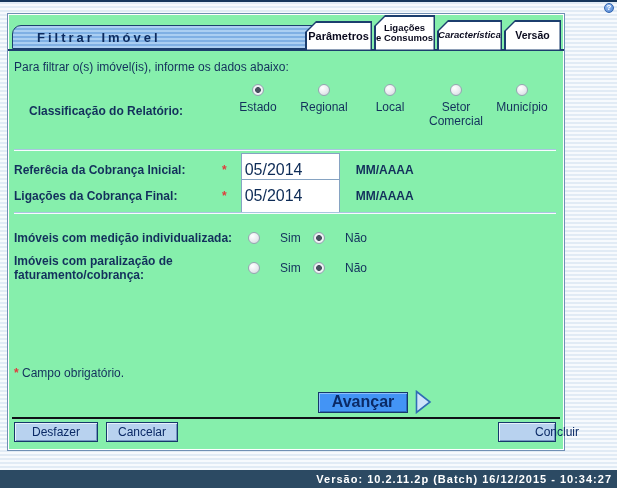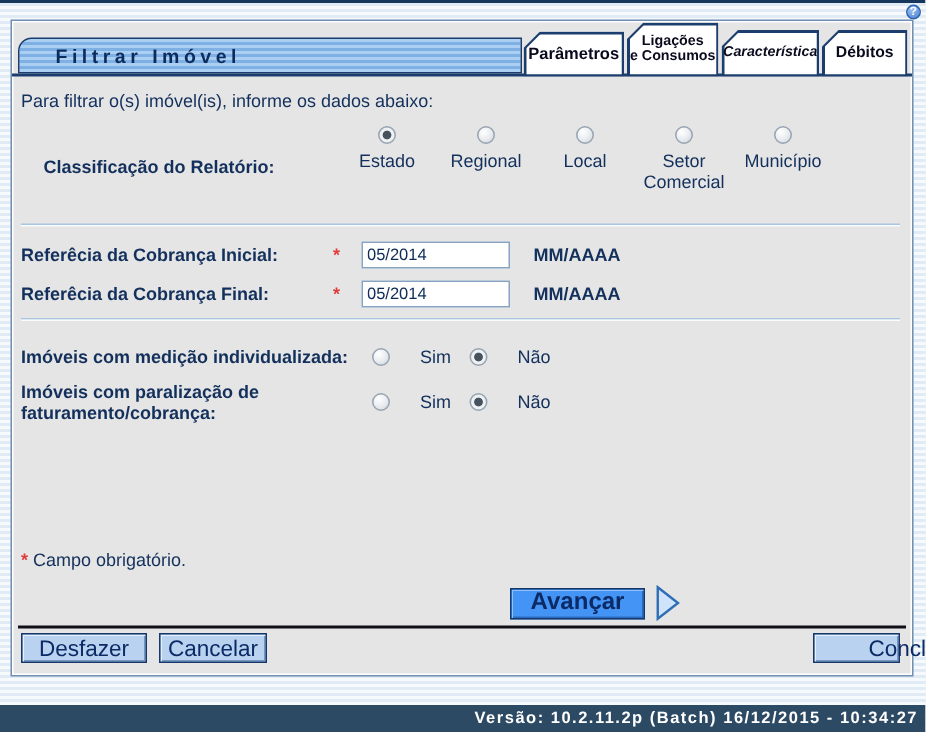--- a/index.html
+++ b/index.html
@@ -20,22 +20,22 @@
     font-size:10px; color:#3d3d3d;
   }
   .help-icon {
     width:10px; height:10px; border-radius:50%;
     background: radial-gradient(circle at 35% 30%, #9ec2f0, #4a7fd0);
     border:1px solid #2f64b0; color:#fff; font-size:8px; font-weight:bold;
     display:flex; align-items:center; justify-content:center; line-height:1;
   }
   
   .panel {
-    position:absolute; left:7px; top:13px; width:602px; height:438px;
-    background:#e5e5e5;
+    position:absolute; left:7px; top:13px; width:558px; height:438px;
+    background:#86efac;
     border:1px solid #6f8fb4;
     box-shadow: inset 1px 1px 0 #ffffff, inset -1px -1px 0 #ffffff;
   }
   .panel-header { position:absolute; top:0; left:0; right:0; height:37px; border-bottom:2px solid #1c3e6e; }
   .title-bar {
     position:absolute; left:4px; top:11px; width:336px; height:24px;
     background: repeating-linear-gradient(180deg, #abcff2 0 2px, #7fb0e4 2px 4px);
     border:1px solid #1c3e6e; border-radius:9px 0 0 0;
     display:flex; align-items:center; padding-left:24px;
     font-size:13px; font-weight:bold; letter-spacing:3px; color:#0c2b5e;
@@ -77,21 +77,21 @@
   .sep1 { top:135px; }
   .sep2 { top:198px; }
   .s-ref1 { top:145px; }
   .s-ref2 { top:171px; }
   .ref-row { display:flex; align-items:center; height:22px; }
   .ref-row .row-label { flex:0 0 222px; }
   .req-star { color:#e03c3c; font-weight:bold; font-size:12px; }
   .ref-row .req-star { margin-left:-14px; margin-right:14px; }
   .txt {
     width:99px; height:18px; border:1px solid #86a3c2; background:#fff;
-    font-family:"Liberation Sans",sans-serif; font-size:11px; color:#0d2b56; padding:0 3px;
+    font-family:"Liberation Sans",sans-serif; font-size:16px; color:#0d2b56; padding:16px 3px;
   }
   .fmt-hint { font-size:12px; font-weight:bold; margin-left:16px; }
   .yn-row { display:flex; align-items:center; }
   .yn-row .row-label { flex:0 0 234px; }
   .s-met { top:212px; height:24px; }
   .s-par { top:240px; }
   .yn-opt { display:flex; align-items:center; gap:20px; font-size:12px; }
   .yn-opt.first { width:65px; }
   .s-note { top:352px; font-size:12px; }
   .s-advance { top:376px; display:flex; align-items:center; justify-content:center; padding-left:180px; gap:7px; }
@@ -99,21 +99,21 @@
     width:90px; height:21px; background:#4394f5; color:#0b2a66;
     border:1px solid #16386b; font-family:"Liberation Sans",sans-serif;
     font-size:16px; font-weight:bold; cursor:pointer;
     box-shadow: inset 1px 1px 0 #8fc0fa, inset -1px -1px 0 #2a6ac2;
   }
   .advance-arrow { display:block; }
   .darkline { top:403px; left:4px; right:4px; border-top:2px solid #101018; position:absolute; }
   .s-buttons { top:408px; display:flex; align-items:center; }
   .btn {
     height:20px; background:#b8d2ef; color:#0b2a66;
-    border:1px solid #16386b; font-family:"Liberation Sans",sans-serif; font-size:15px;
+    border:1px solid #16386b; font-family:"Liberation Sans",sans-serif; font-size:12px;
     cursor:pointer;
     box-shadow: inset 1px 1px 0 #e7f1fb, inset -1px -1px 0 #7397c2;
   }
   .btn-undo { width:84px; }
   .btn-cancel { width:72px; margin-left:8px; }
   .btn-finish { width:58px; margin-left:auto;padding-left:36px; }
   .footer {
     position:absolute; left:0; right:0; bottom:0; height:18px;
     background:#2c4a63; color:#ffffff;
     display:flex; align-items:center; justify-content:flex-end; padding-right:5px;
@@ -144,21 +144,21 @@
           <span>e Consumos</span>
         </div>
       </div>
       <div class="tab tab-caracteristica">
         <div class="tab-inner">
             <span>Característica</span>
           </div>
       </div>
       <div class="tab tab-debitos">
         <div class="tab-inner">
-            <span>Débitos</span>
+            <span>Versão</span>
           </div>
       </div>
     </div>
   </div>
 
   <div class="sec s-intro">Para filtrar o(s) imóvel(is), informe os dados abaixo:</div>
 
   <div class="sec s-class">
     <div class="row-label">Classificação do Relatório:</div>
     <div class="opt-col">
@@ -186,21 +186,21 @@
   <div class="sec hsep sep1"></div>
 
   <div class="sec s-ref1 ref-row">
     <span class="row-label">Referêcia da Cobrança Inicial:</span>
     <span class="req-star">*</span>
     <input class="txt" value="05/2014" style="">
     <span class="fmt-hint">MM/AAAA</span>
   </div>
 
   <div class="sec s-ref2 ref-row">
-    <span class="row-label">Referêcia da Cobrança Final:</span>
+    <span class="row-label">Ligações da Cobrança Final:</span>
     <span class="req-star">*</span>
     <input class="txt" value="05/2014" style="">
     <span class="fmt-hint">MM/AAAA</span>
   </div>
 
   <div class="sec hsep sep2"></div>
 
   <div class="sec s-met yn-row">
     <span class="row-label">Imóveis com medição individualizada:</span>
     <label class="yn-opt first">

